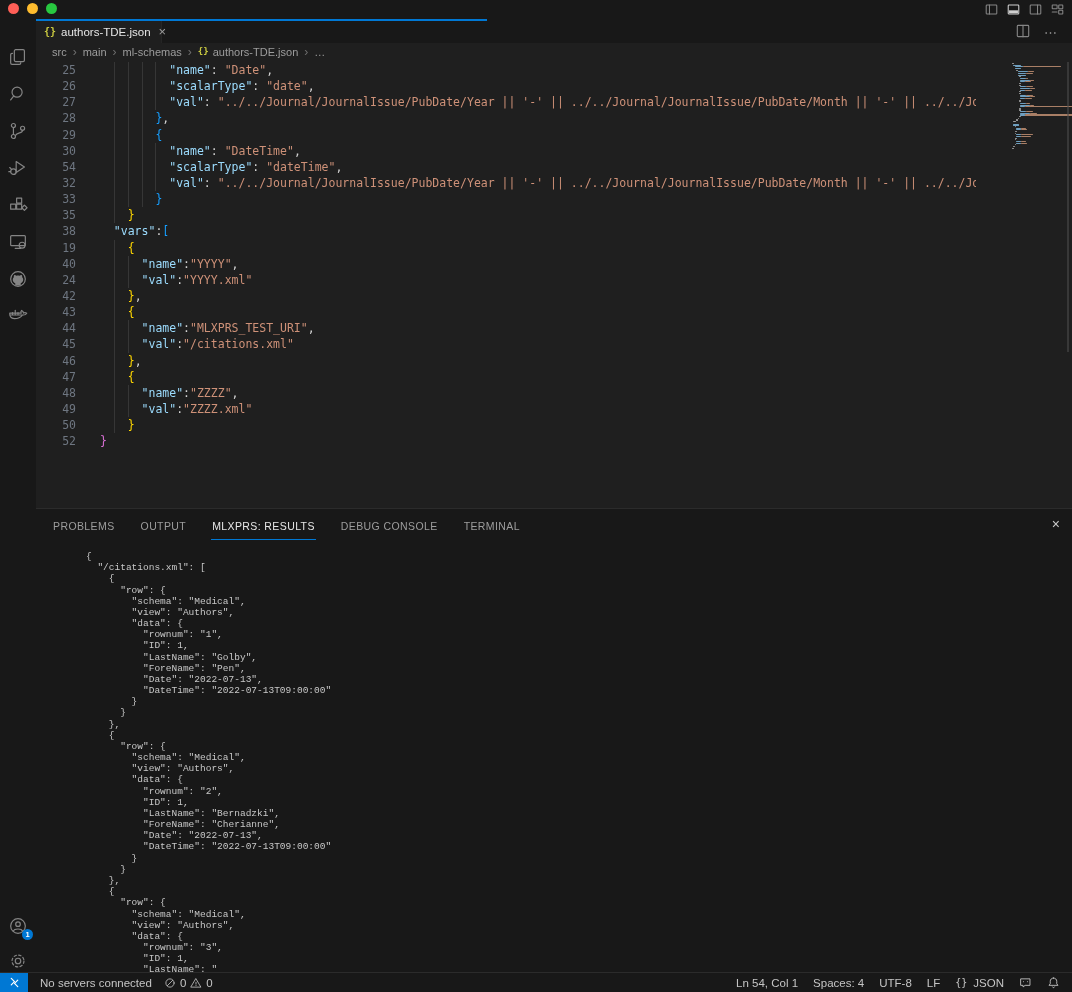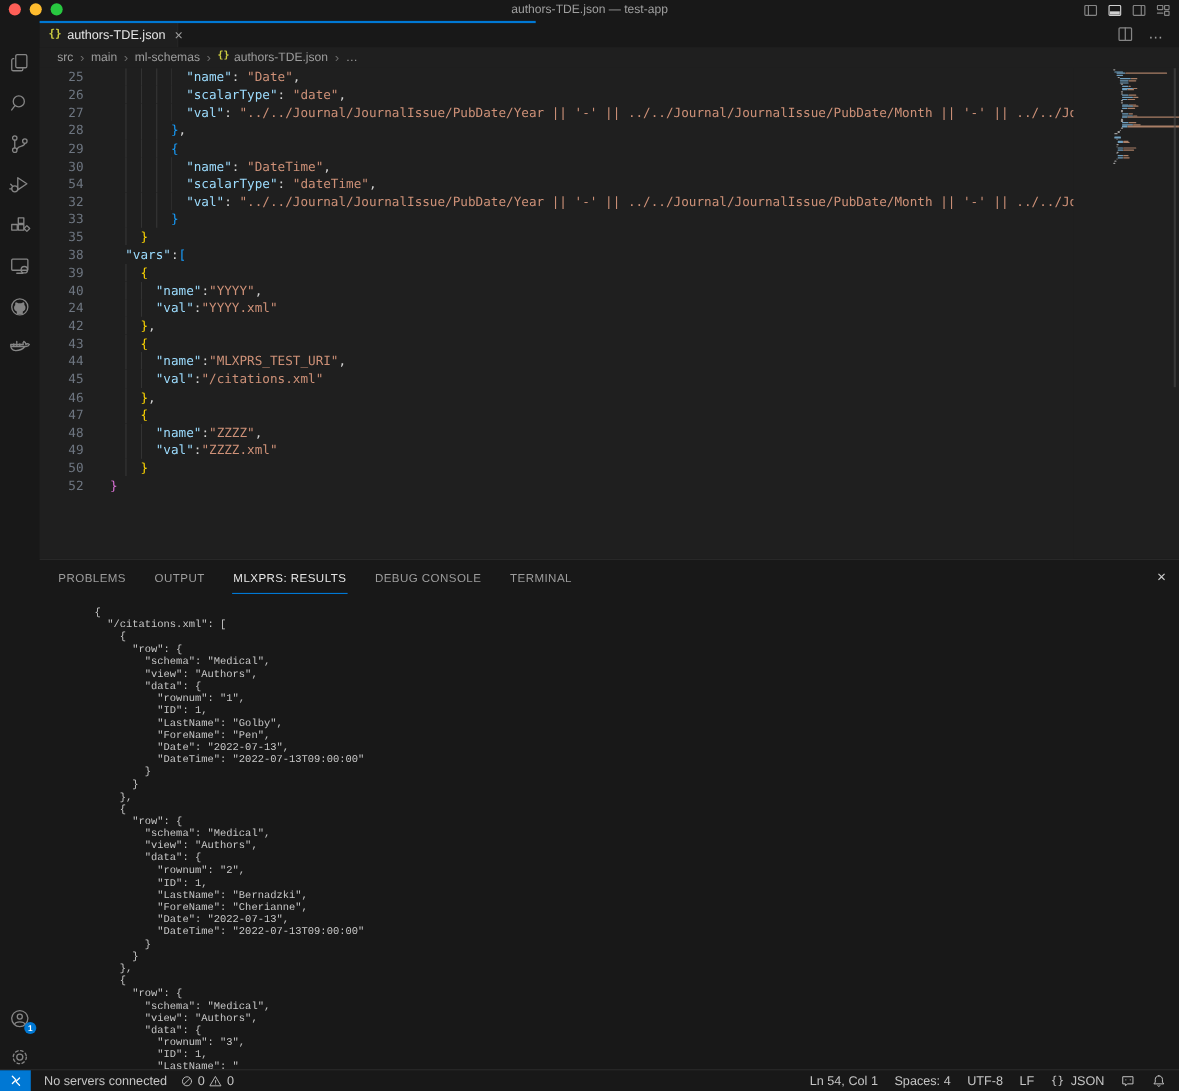--- a/index.html
+++ b/index.html
@@ -67,21 +67,20 @@
 </style>
 </head>
 <body>
 
 <div class="titlebar">
   <div class="traffic">
     <span class="tl red"></span>
     <span class="tl yellow"></span>
     <span class="tl green"></span>
   </div>
-  <div class="title-text">authors-TDE.json — test-app</div>
   <div class="layout-icons">
     <span>
         <svg class="lineic" width="13" height="13" viewBox="0 0 16 16">
           <rect x="1.5" y="2.5" width="13" height="11" rx="1"></rect>
           <line x1="5.5" y1="2.5" x2="5.5" y2="13.5"></line>
         </svg>
       </span>
     <span>
         <svg width="13" height="13" viewBox="0 0 16 16">
           <rect x="1.5" y="2.5" width="13" height="11" rx="1" fill="none" stroke="#d0d0d0" stroke-width="1.3"></rect>
@@ -216,21 +215,21 @@
       <div class="cl"><span class="ln">26</span><span class="ct"><span class="ind"></span><span class="ind g"></span><span class="ind g"></span><span class="ind g"></span><span class="ind g"></span><span class="tok-k">"scalarType"</span><span class="tok-p">: </span><span class="tok-s">"date"</span><span class="tok-p">,</span></span></div>
       <div class="cl"><span class="ln">27</span><span class="ct"><span class="ind"></span><span class="ind g"></span><span class="ind g"></span><span class="ind g"></span><span class="ind g"></span><span class="tok-k">"val"</span><span class="tok-p">: </span><span class="tok-s">"../../Journal/JournalIssue/PubDate/Year || '-' || ../../Journal/JournalIssue/PubDate/Month || '-' || ../../Journal/Jo</span></span></div>
       <div class="cl"><span class="ln">28</span><span class="ct"><span class="ind"></span><span class="ind g"></span><span class="ind g"></span><span class="ind g"></span><span class="tok-b3">}</span><span class="tok-p">,</span></span></div>
       <div class="cl"><span class="ln">29</span><span class="ct"><span class="ind"></span><span class="ind g"></span><span class="ind g"></span><span class="ind g"></span><span class="tok-b3">{</span></span></div>
       <div class="cl"><span class="ln">30</span><span class="ct"><span class="ind"></span><span class="ind g"></span><span class="ind g"></span><span class="ind g"></span><span class="ind g"></span><span class="tok-k">"name"</span><span class="tok-p">: </span><span class="tok-s">"DateTime"</span><span class="tok-p">,</span></span></div>
       <div class="cl"><span class="ln">54</span><span class="ct"><span class="ind"></span><span class="ind g"></span><span class="ind g"></span><span class="ind g"></span><span class="ind g"></span><span class="tok-k">"scalarType"</span><span class="tok-p">: </span><span class="tok-s">"dateTime"</span><span class="tok-p">,</span></span></div>
       <div class="cl"><span class="ln">32</span><span class="ct"><span class="ind"></span><span class="ind g"></span><span class="ind g"></span><span class="ind g"></span><span class="ind g"></span><span class="tok-k">"val"</span><span class="tok-p">: </span><span class="tok-s">"../../Journal/JournalIssue/PubDate/Year || '-' || ../../Journal/JournalIssue/PubDate/Month || '-' || ../../Journal/Jo</span></span></div>
       <div class="cl"><span class="ln">33</span><span class="ct"><span class="ind"></span><span class="ind g"></span><span class="ind g"></span><span class="ind g"></span><span class="tok-b3">}</span></span></div>
       <div class="cl"><span class="ln">35</span><span class="ct"><span class="ind"></span><span class="ind g"></span><span class="tok-b1">}</span></span></div>
       <div class="cl"><span class="ln">38</span><span class="ct"><span class="ind"></span><span class="tok-k">"vars"</span><span class="tok-p">:</span><span class="tok-b3">[</span></span></div>
-      <div class="cl"><span class="ln">39</span><span class="ct"><span class="ind"></span><span class="ind g"></span><span class="tok-b1">{</span></span></div>
+      <div class="cl"><span class="ln">19</span><span class="ct"><span class="ind"></span><span class="ind g"></span><span class="tok-b1">{</span></span></div>
       <div class="cl"><span class="ln">40</span><span class="ct"><span class="ind"></span><span class="ind g"></span><span class="ind g"></span><span class="tok-k">"name"</span><span class="tok-p">:</span><span class="tok-s">"YYYY"</span><span class="tok-p">,</span></span></div>
       <div class="cl"><span class="ln">24</span><span class="ct"><span class="ind"></span><span class="ind g"></span><span class="ind g"></span><span class="tok-k">"val"</span><span class="tok-p">:</span><span class="tok-s">"YYYY.xml"</span></span></div>
       <div class="cl"><span class="ln">42</span><span class="ct"><span class="ind"></span><span class="ind g"></span><span class="tok-b1">}</span><span class="tok-p">,</span></span></div>
       <div class="cl"><span class="ln">43</span><span class="ct"><span class="ind"></span><span class="ind g"></span><span class="tok-b1">{</span></span></div>
       <div class="cl"><span class="ln">44</span><span class="ct"><span class="ind"></span><span class="ind g"></span><span class="ind g"></span><span class="tok-k">"name"</span><span class="tok-p">:</span><span class="tok-s">"MLXPRS_TEST_URI"</span><span class="tok-p">,</span></span></div>
       <div class="cl"><span class="ln">45</span><span class="ct"><span class="ind"></span><span class="ind g"></span><span class="ind g"></span><span class="tok-k">"val"</span><span class="tok-p">:</span><span class="tok-s">"/citations.xml"</span></span></div>
       <div class="cl"><span class="ln">46</span><span class="ct"><span class="ind"></span><span class="ind g"></span><span class="tok-b1">}</span><span class="tok-p">,</span></span></div>
       <div class="cl"><span class="ln">47</span><span class="ct"><span class="ind"></span><span class="ind g"></span><span class="tok-b1">{</span></span></div>
       <div class="cl"><span class="ln">48</span><span class="ct"><span class="ind"></span><span class="ind g"></span><span class="ind g"></span><span class="tok-k">"name"</span><span class="tok-p">:</span><span class="tok-s">"ZZZZ"</span><span class="tok-p">,</span></span></div>
       <div class="cl"><span class="ln">49</span><span class="ct"><span class="ind"></span><span class="ind g"></span><span class="ind g"></span><span class="tok-k">"val"</span><span class="tok-p">:</span><span class="tok-s">"ZZZZ.xml"</span></span></div>

